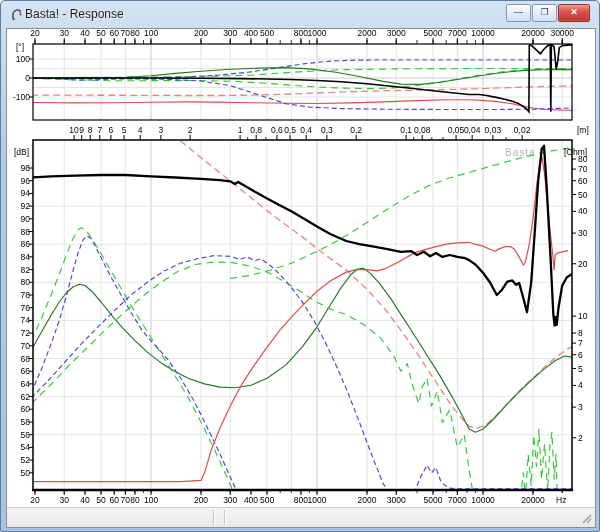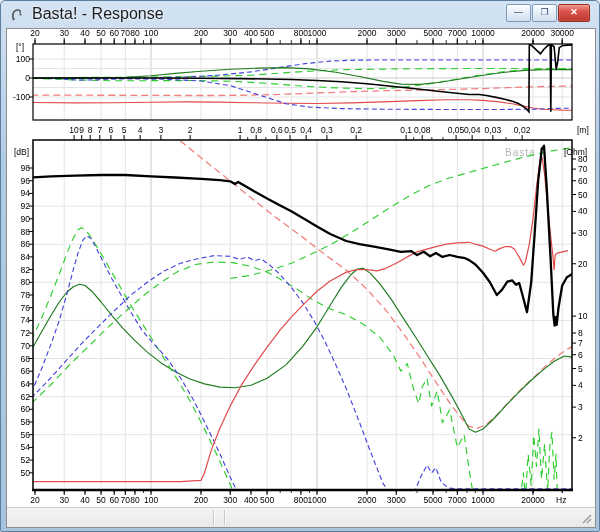--- a/index.html
+++ b/index.html
@@ -1,21 +1,21 @@
 <!DOCTYPE html>
 <html><head>
 <meta charset="utf-8">
 <style>
   html,body{margin:0;padding:0;width:600px;height:532px;overflow:hidden;
     font-family:"Liberation Sans", sans-serif;background:#e8eef5;}
   .window{position:absolute;left:0;top:0;width:598px;height:530px;
     background:linear-gradient(#d3e3f3,#b2cbe5 30%,#a9c3de);
     border:1px solid #5d7f9e;border-radius:5px 5px 2px 2px;}
   .titlebar{position:absolute;left:1px;top:0;width:596px;height:26px;display:flex;align-items:center;}
-  .title-text{font-size:16px;color:#1c1c1c;margin-left:8px;text-shadow:0 0 3px #fff;}
+  .title-text{font-size:12px;color:#1c1c1c;margin-left:1px;text-shadow:0 0 3px #fff;}
   .app-icon{width:15px;height:15px;margin-left:7px;flex:0 0 auto;}
   .winbtns{position:absolute;right:8px;top:3px;display:flex;}
   .wbtn{height:16px;border:1px solid #7e99b9;border-radius:2px;margin-left:1px;
     background:linear-gradient(#fdfefe,#e7eff8 45%,#cfdff0);color:#1c3a5e;
     font-size:9px;line-height:15px;text-align:center;width:23px;box-shadow:inset 0 0 1px #fff;}
   .wbtn.close{width:30px;border-color:#9b2d23;color:#fff;font-weight:bold;
     background:linear-gradient(#f0978b,#d9534a 40%,#bd3a30);}
   .client{position:absolute;left:5px;top:27px;width:588px;height:498px;
     background:#ffffff;border:1px solid #8d8d8d;}
   .statusbar{position:absolute;left:6px;top:506px;width:588px;height:19px;

